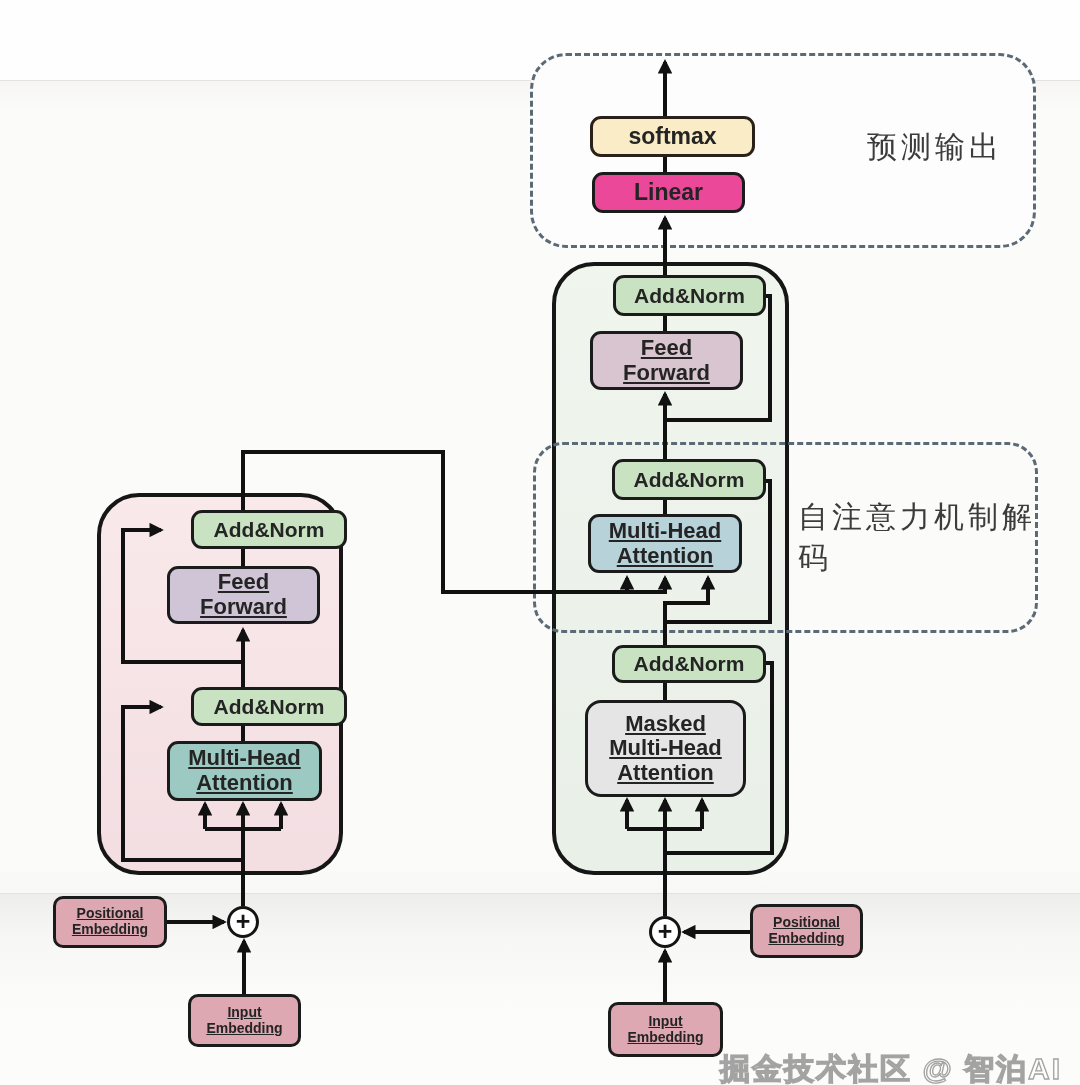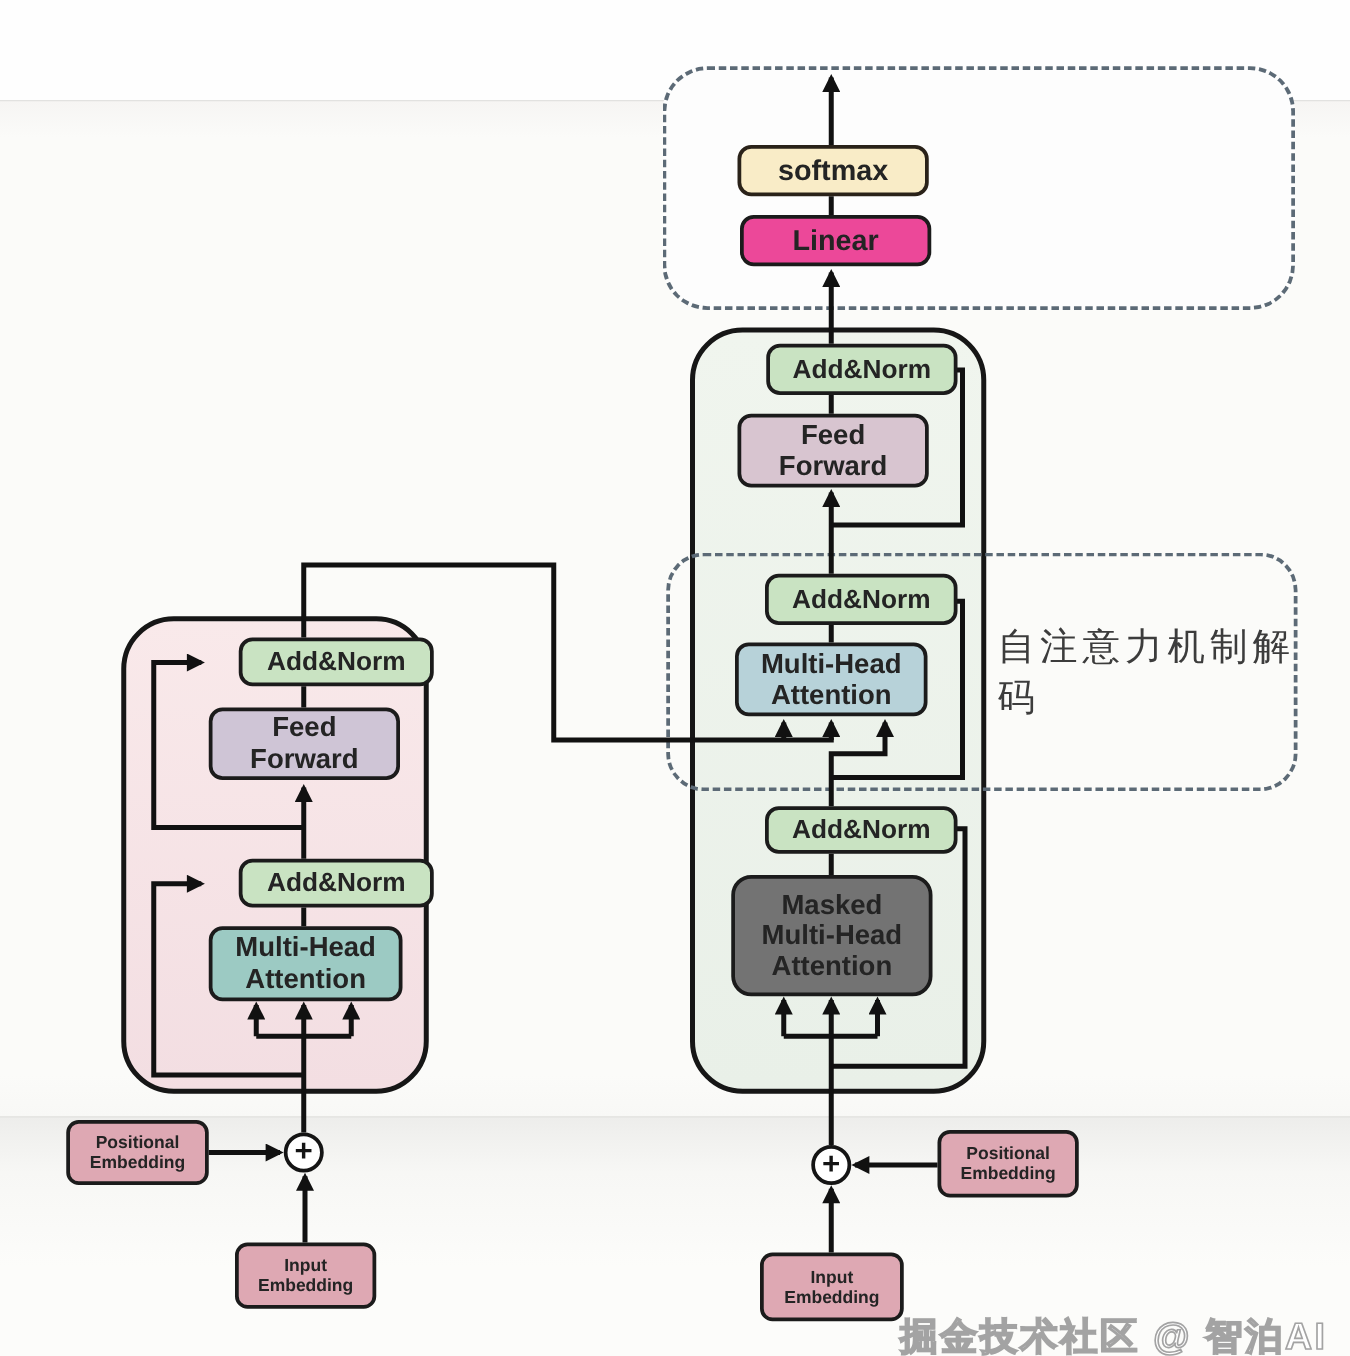--- a/index.html
+++ b/index.html
@@ -18,26 +18,26 @@
     border:3px solid #1b1b1b;border-radius:11px;box-sizing:border-box;
     font-weight:600;color:#242424;text-align:center;line-height:1.12;}
   .container-box{position:absolute;border:4px solid #161616;border-radius:42px;box-sizing:border-box;}
   .enc-bg{background:linear-gradient(180deg,#f9e9ea,#f3dee2);}
   .dec-bg{background:linear-gradient(180deg,#f0f5ee,#e9f0e8);}
   .green{background:#c9e3c2;}
   .ff-enc{background:#cfc5d6;}
   .ff-dec{background:#d8c5d0;}
   .mha-enc{background:#9ccac3;}
   .mha-dec{background:#b7d2d9;}
-  .mha-masked{background:#737373;}
+  .mha-masked{background:#e5e5e5;}
   .softmax{background:#f9ecc7;border-color:#2a2219;}
   .linear{background:#ec4899;}
   .emb{background:#dea8b3;border-radius:10px;font-size:14px;font-weight:600;}
   .dashed-box{position:absolute;border:3px dashed #5c6a76;box-sizing:border-box;}
-  .txt-wrap{display:inline-block;}
+  .txt-wrap{display:inline-block;text-decoration:underline;}
   .cn-label{position:absolute;color:#3c3c3c;font-size:30px;letter-spacing:4px;
     display:flex;align-items:center;justify-content:center;}
   .plus-circle{position:absolute;width:32px;height:32px;border:3px solid #141414;border-radius:50%;
     background:#ffffff;box-sizing:border-box;display:flex;align-items:center;justify-content:center;
     font-size:25px;font-weight:600;color:#141414;line-height:1;padding-bottom:2px;}
   .watermark{position:absolute;font-size:30px;font-weight:700;letter-spacing:2px;
     color:#ffffff;-webkit-text-stroke:1.3px #a3a3a3;
     text-shadow:0 0 1px #b5b5b5;}
   .fs21{font-size:21px;margin-left:24px;}
   .fs22{font-size:22px;}
@@ -48,20 +48,21 @@
 
 <div class="canvas">
 
   <div class="band-top"></div>
   <div class="band-main"></div>
   <div class="band-bottom"></div>
   <div class="seam" style="top:80px;"></div>
   <div class="seam" style="top:893px;"></div>
 
   <div class="dashed-box" style="left:530px;top:53px;width:506px;height:195px;border-radius:36px;background:#fdfdfd;"></div>
+  <div class="cn-label" style="left:840px;top:130px;width:190px;height:34px;">预测输出</div>
 
   <div class="container-box enc-bg" style="left:97px;top:493px;width:246px;height:382px;"></div>
   <div class="container-box dec-bg" style="left:552px;top:262px;width:237px;height:613px;"></div>
 
   <div class="dashed-box" style="left:533px;top:442px;width:505px;height:191px;border-radius:30px;"></div>
   <div class="cn-label" style="left:798px;top:521px;width:244px;height:34px;">自注意力机制解码</div>
 
   <svg class="wires" viewBox="0 0 1080 1085">
     <defs>
       <marker id="arr" viewBox="0 0 10 10" refX="8" refY="5" markerWidth="4" markerHeight="3.6" orient="auto">
@@ -101,21 +102,21 @@
       <path d="M665,514 V500"></path>
       <path d="M665,459 V394" marker-end="url(#arr)"></path>
       <path d="M665,420 H770 V296 H748" marker-end="url(#arr)"></path>
       <path d="M665,331 V316"></path>
       <path d="M665,275 V218" marker-end="url(#arr)"></path>
       <path d="M665,172 V157"></path>
       <path d="M665,116 V62" marker-end="url(#arr)"></path>
     </g>
   </svg>
 
-  <div class="box softmax fs23" style="left:590px;top:116px;width:153px;height:41px;">softmax</div>
+  <div class="box softmax fs23" style="left:590px;top:116px;width:165px;height:41px;">softmax</div>
   <div class="box linear fs23" style="left:592px;top:172px;width:153px;height:41px;">Linear</div>
 
   <div class="box green fs21" style="left:167px;top:510px;width:156px;height:39px;">Add&amp;Norm</div>
   <div class="box ff-enc fs22" style="left:167px;top:566px;width:153px;height:58px;">
     <span class="txt-wrap" style="width:100px;">Feed Forward</span>
   </div>
   <div class="box green fs21" style="left:167px;top:687px;width:156px;height:39px;">Add&amp;Norm</div>
   <div class="box mha-enc fs22" style="left:167px;top:741px;width:155px;height:60px;">
     <span class="txt-wrap" style="width:140px;">Multi-Head Attention</span>
   </div>

